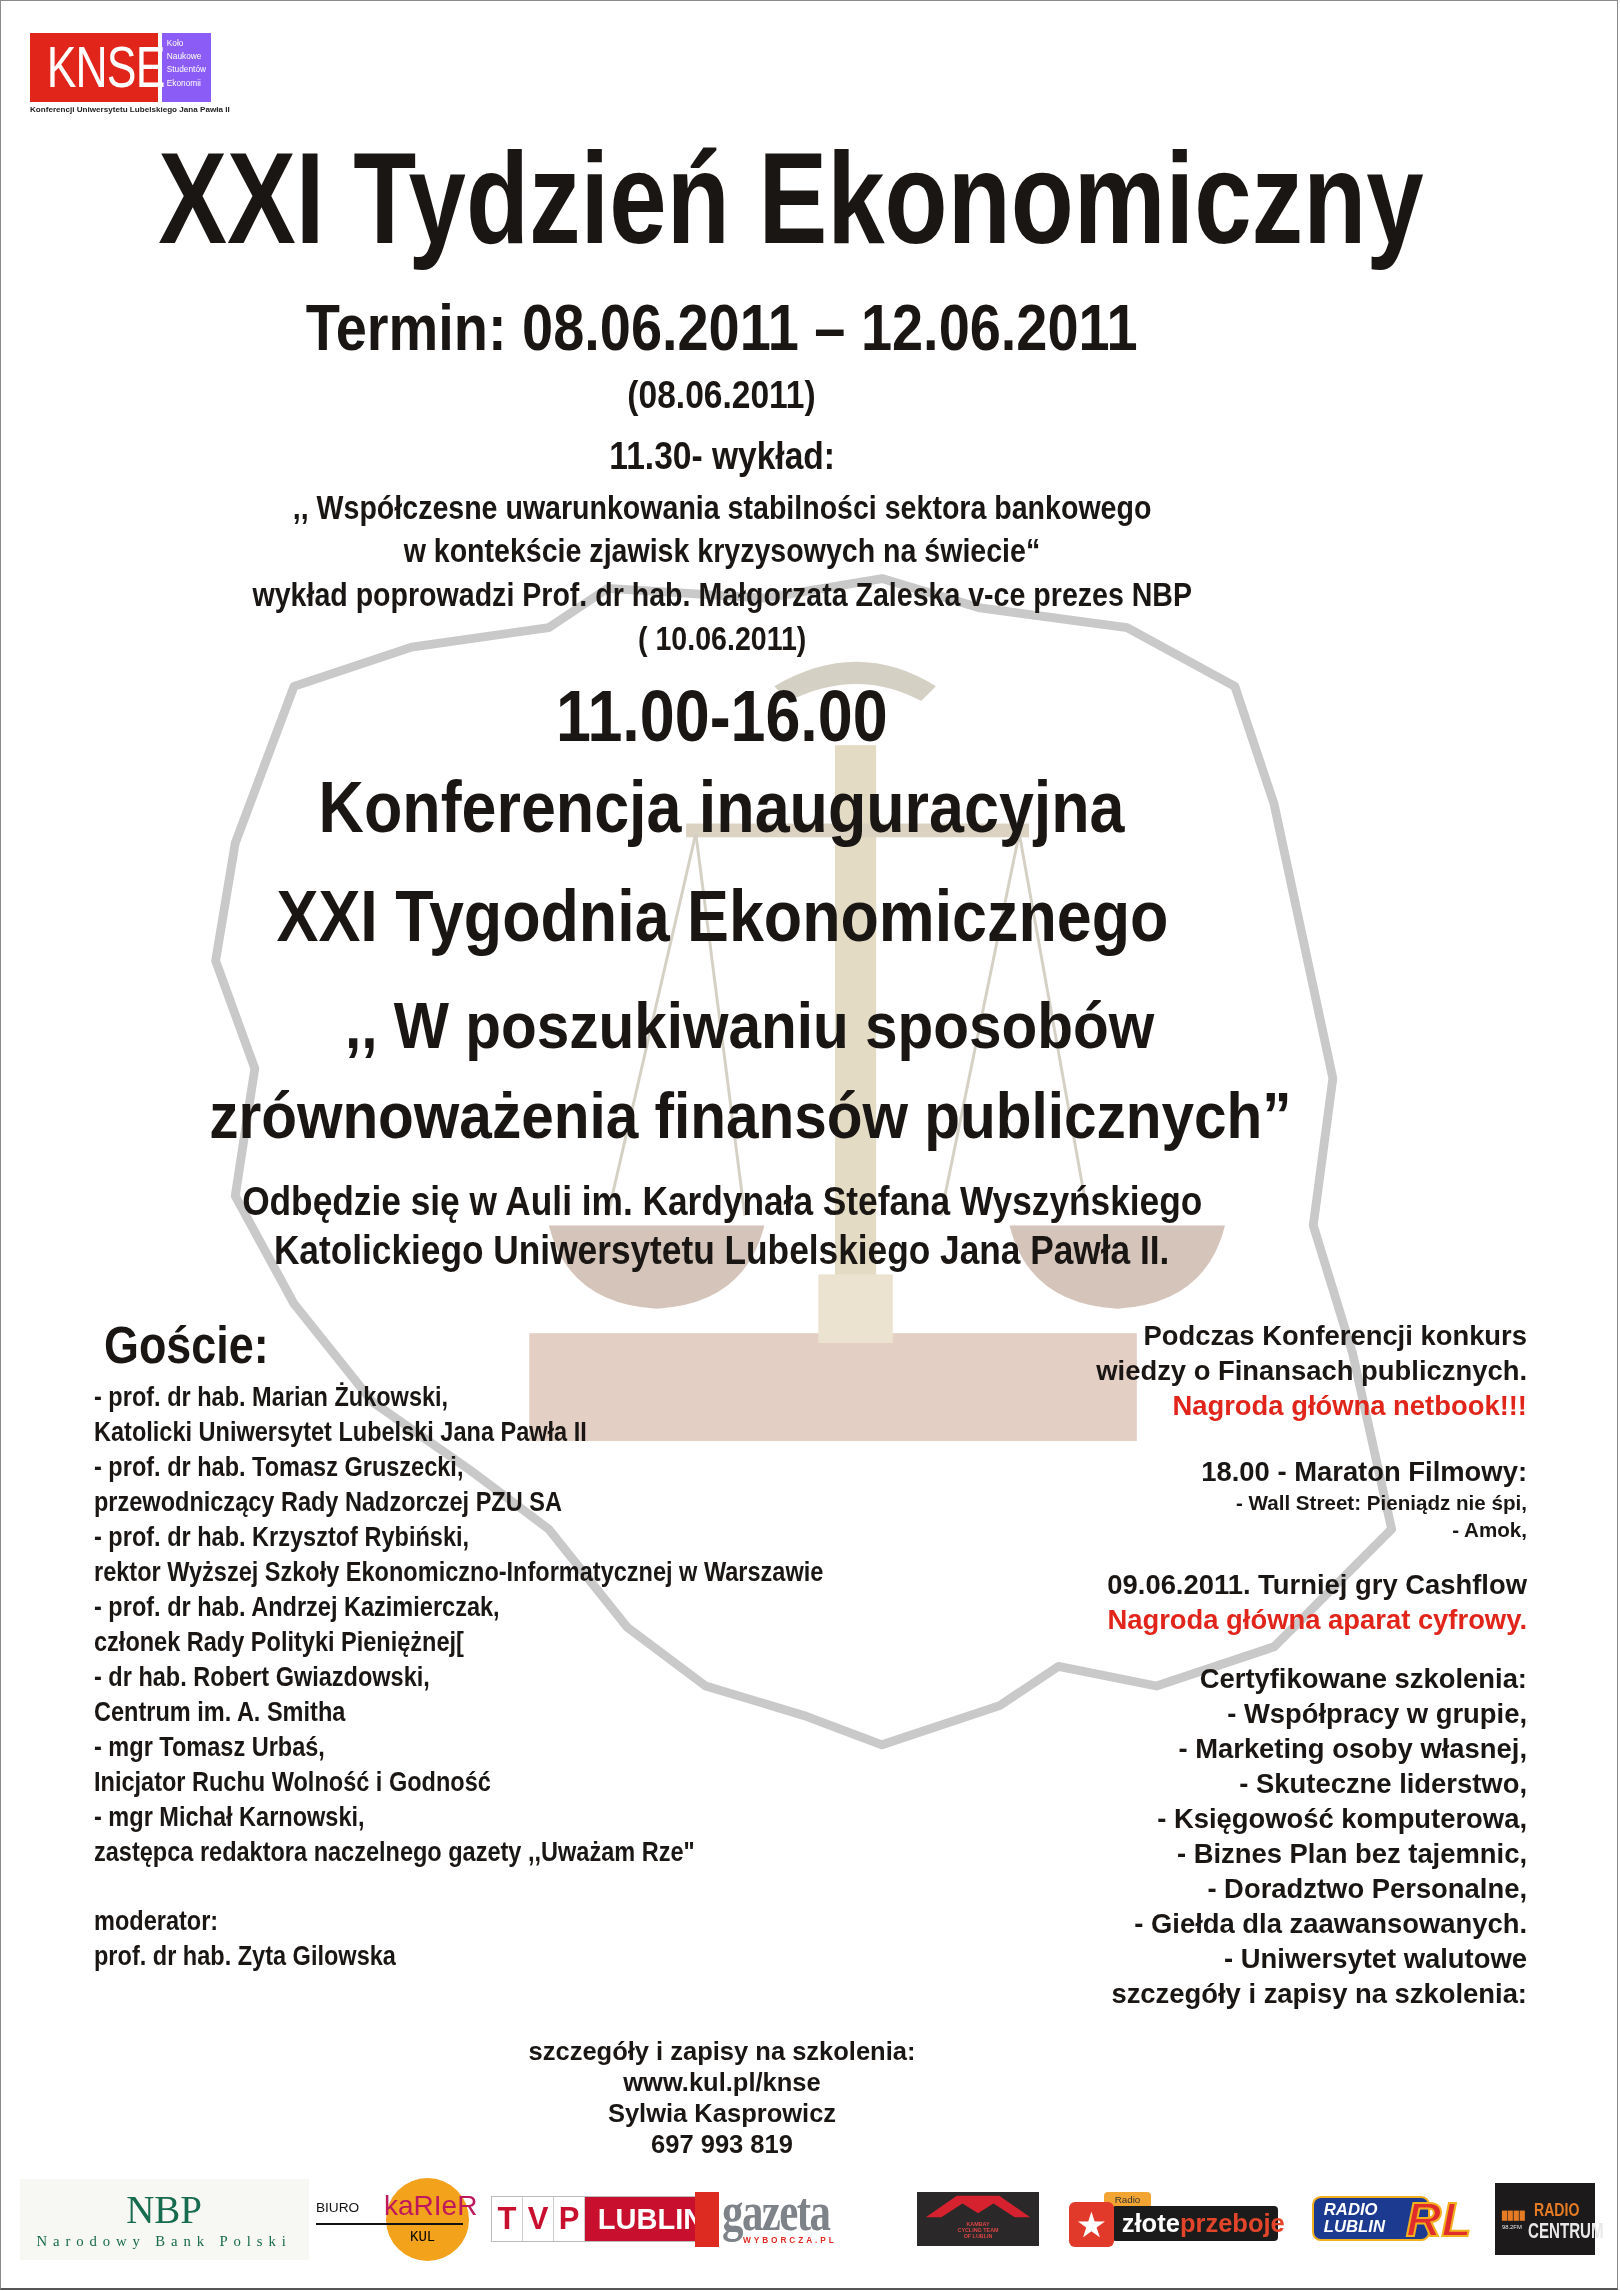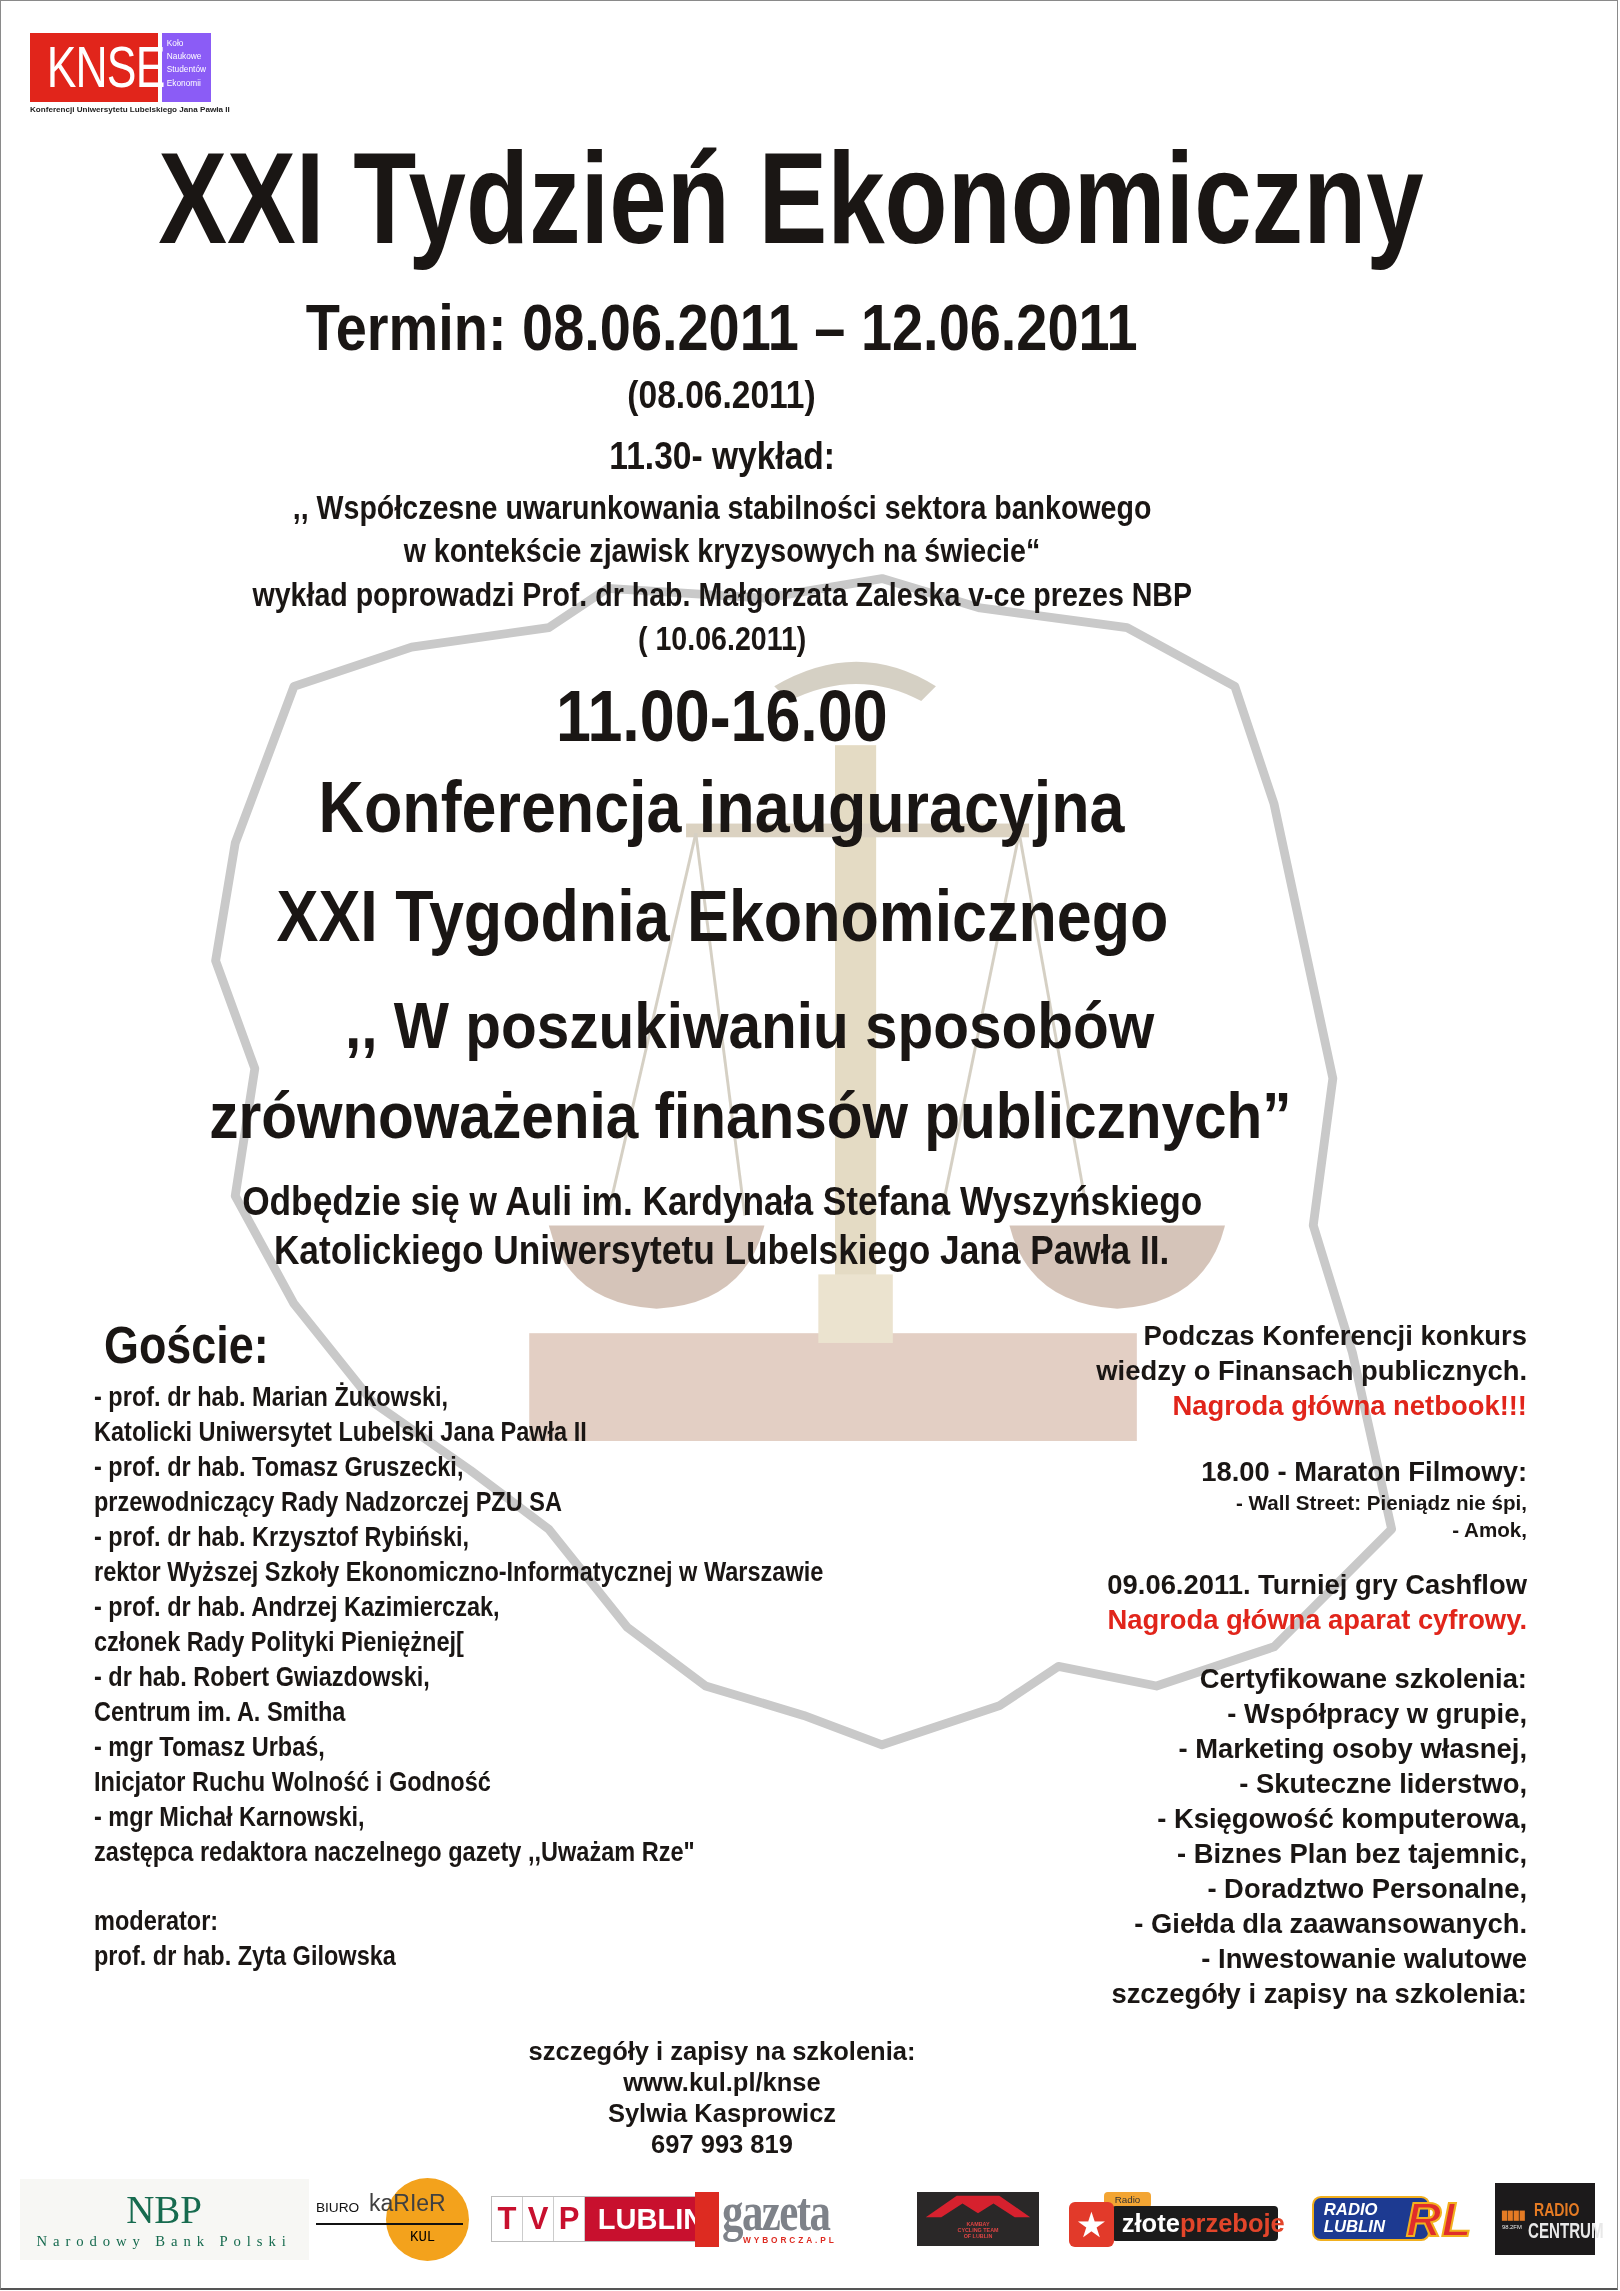--- a/index.html
+++ b/index.html
@@ -163,40 +163,40 @@
   <div class="rl r28 red">Nagroda główna aparat cyfrowy.</div>
   <div style="height:23.5px"></div>
   <div class="rl r28">Certyfikowane szkolenia:</div>
   <div class="rl r28">- Współpracy w grupie,</div>
   <div class="rl r28">- Marketing osoby własnej,</div>
   <div class="rl r28">- Skuteczne liderstwo,</div>
   <div class="rl r28">- Księgowość komputerowa,</div>
   <div class="rl r28">- Biznes Plan bez tajemnic,</div>
   <div class="rl r28">- Doradztwo Personalne,</div>
   <div class="rl r28">- Giełda dla zaawansowanych.</div>
-  <div class="rl r28">- Inwestowanie walutowe</div>
+  <div class="rl r28">- Uniwersytet walutowe</div>
   <div class="rl r28">szczegóły i zapisy na szkolenia:</div>
 </div>
 
 <div class="abs center bottom">
   <div>szczegóły i zapisy na szkolenia:</div>
   <div>www.kul.pl/knse</div>
   <div>Sylwia Kasprowicz</div>
   <div>697 993 819</div>
 </div>
 
 <div class="abs nbp">
   <div class="nbp-big">NBP</div>
   <div class="nbp-small">Narodowy Bank Polski</div>
 </div>
 
 <div class="abs biuro">
   <div style="position:absolute;left:74px;top:0;width:83px;height:83px;border-radius:50%;background:#f3a21c;"></div>
   <div style="position:absolute;left:3.9px;top:21.6px;font-size:13.7px;color:#111;">BIURO</div>
-  <div style="position:absolute;left:57px;top:11.8px;font-size:23px;color:#404040;">kaRIeR</div>
+  <div style="position:absolute;left:72px;top:11.8px;font-size:28px;color:#be185d;">kaRIeR</div>
   <div style="position:absolute;left:3.9px;top:45px;width:147px;height:2px;background:#111;"></div>
   <div style="position:absolute;left:98px;top:51px;font-size:14px;color:#000000;font-family:Liberation Mono, monospace;">KUL</div>
 </div>
 
 <div class="abs tvp">
   <div class="tvp-l">T</div>
   <div class="tvp-l">V</div>
   <div class="tvp-l">P</div>
   <div class="tvp-r">LUBLIN</div>
 </div>

